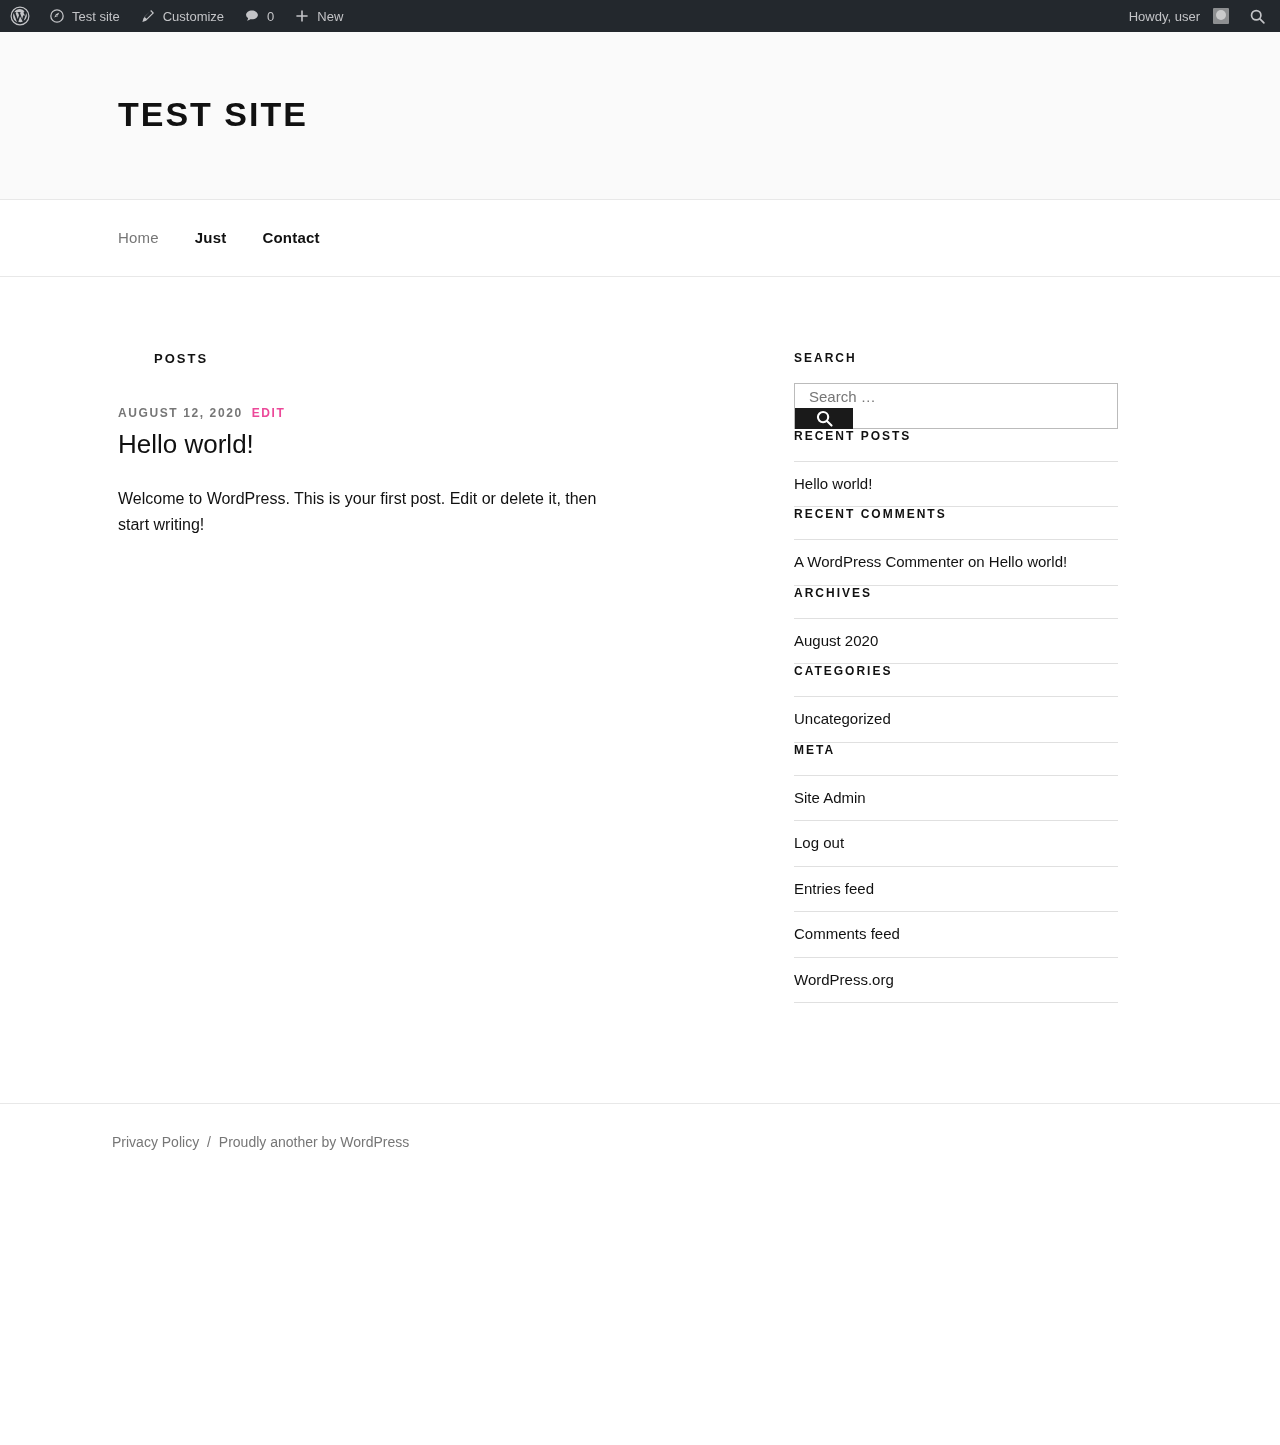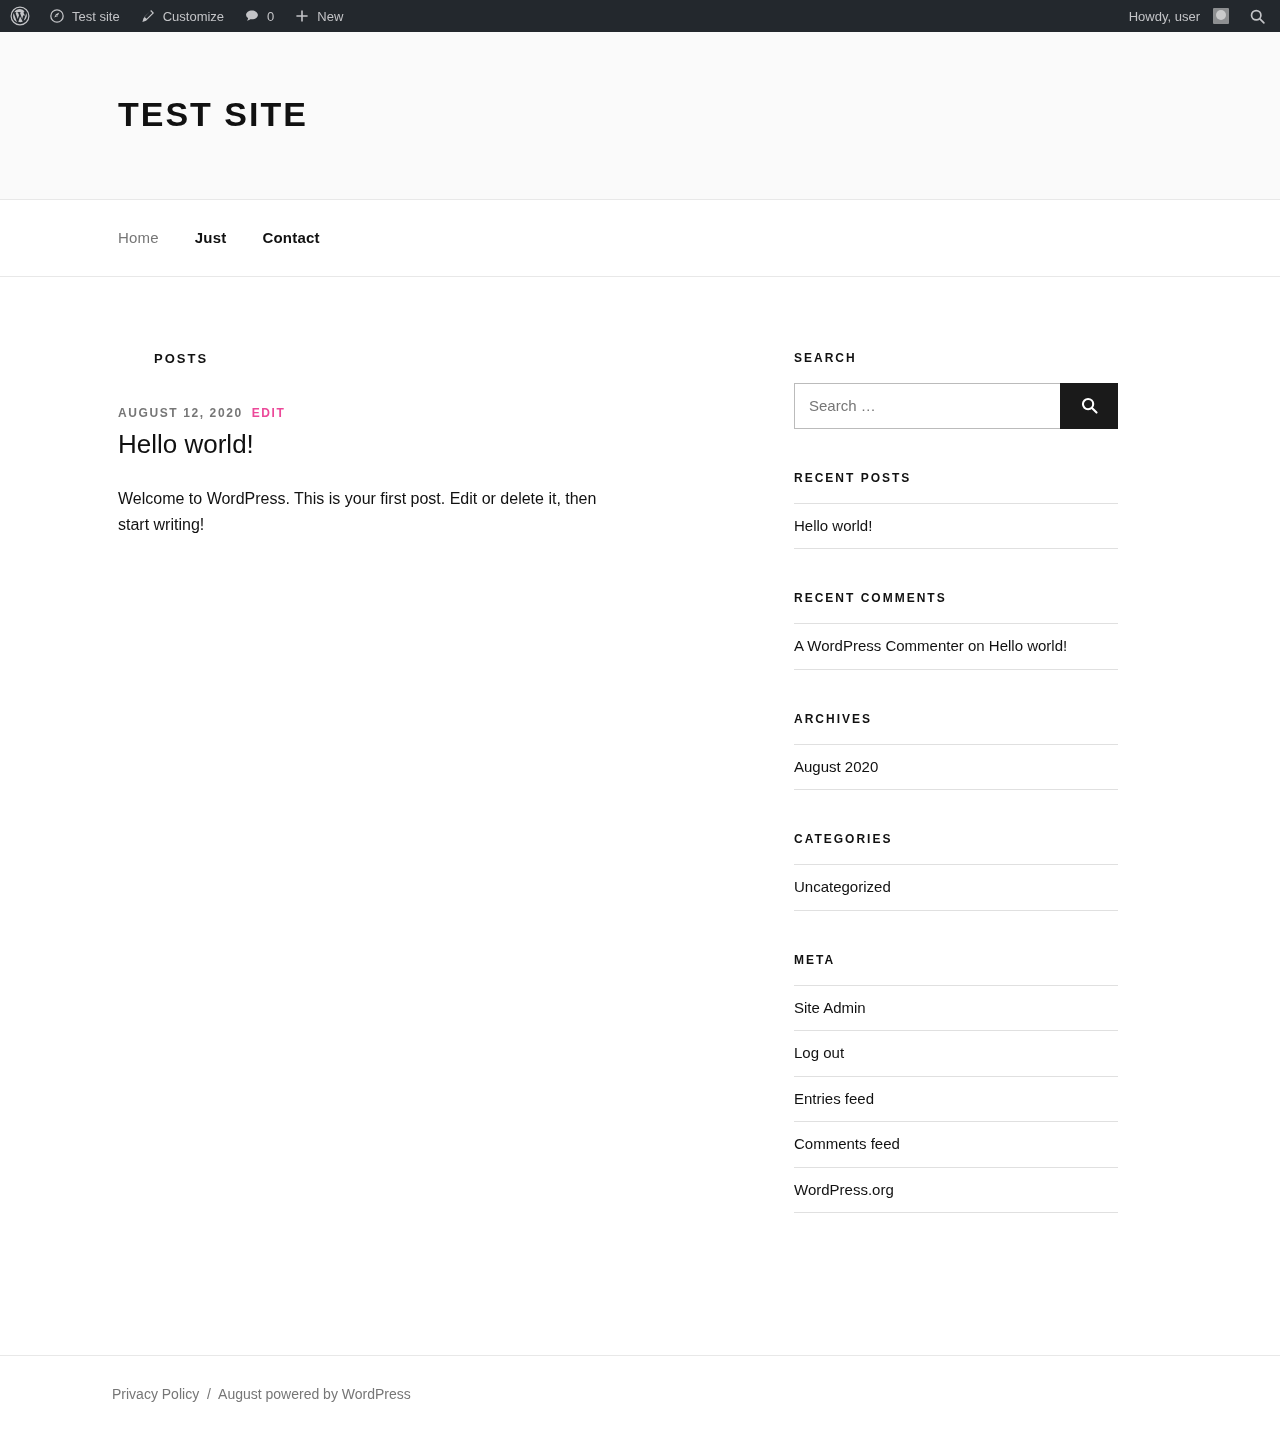--- a/index.html
+++ b/index.html
@@ -153,34 +153,35 @@
   .entry-title a { color: #111; text-decoration: none; }
   .entry-content p {
     font-size: 16px;
     line-height: 1.65;
     margin: 0;
     color: #111;
     max-width: 500px;
   }
 
   
-  .widget { margin-bottom: 42px; }
+  .widget { }
   .widget-title {
     font-size: 12px;
     letter-spacing: 2px;
     font-weight: 700;
     text-transform: uppercase;
     margin: 0 0 18px 0;
     color: #111;
   }
   .search-form {
     display: flex;
     height: 46px;
     border: 1px solid #bbb;
     background: #fff;
+    flex-direction: column;
   }
   .search-field {
     flex: 1;
     border: none;
     outline: none;
     padding: 0 14px;
     font-size: 15px;
     color: #333;
     font-family: "Liberation Sans", sans-serif;
     background: transparent;
@@ -410,15 +411,15 @@
       </section>
 
     </aside>
   </div>
 </div>
 
 <footer class="site-footer">
   <div class="footer-inner">
     <a href="#">Privacy Policy</a>
     <span class="sep">/</span>
-    <a href="#">August powered by WordPress</a>
+    <a href="#">Proudly another by WordPress</a>
   </div>
 </footer>
 
 </body></html>

